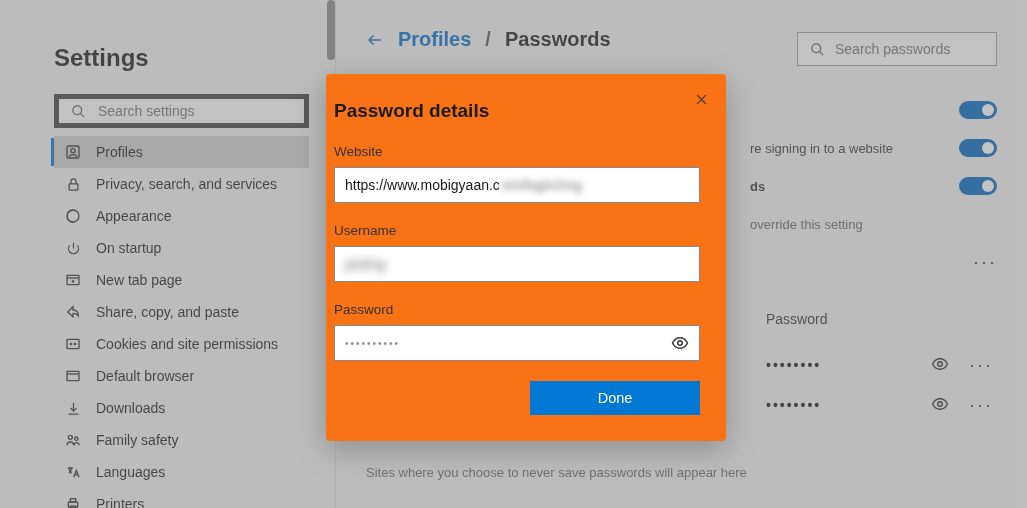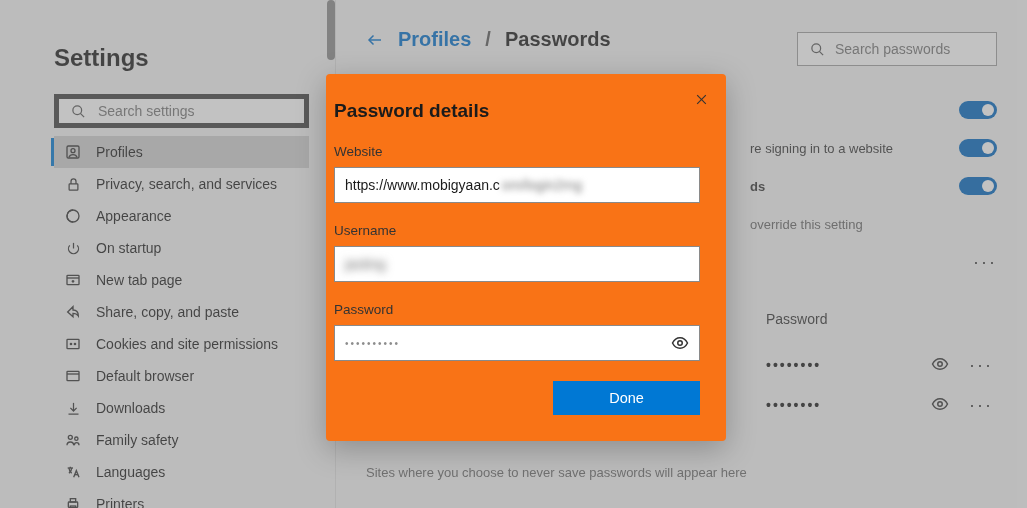--- a/index.html
+++ b/index.html
@@ -36,21 +36,21 @@
   .scrim{position:absolute;inset:0;background:rgba(120,120,120,0.45)}
   .dialog{position:absolute;left:326px;top:74px;width:400px;background:#f97316;border-radius:4px;box-shadow:0 8px 30px rgba(0,0,0,0.25);padding:26px 26px 26px 8px}
   .dlg-title{font-size:19px;font-weight:600;margin-bottom:22px}
   .dlg-close{position:absolute;right:14px;top:14px;width:22px;height:22px;display:flex;align-items:center;justify-content:center;cursor:pointer;color:#444;font-size:15px}
   .fld-label{font-size:13.5px;color:#333;margin-bottom:8px}
   .fld{width:100%;height:36px;border:1px solid #8a8a8a;padding:0 10px;font-size:14px;margin-bottom:20px;display:flex;align-items:center;background:#fff;position:relative}
   .fld .blur-tail{filter:blur(3px);color:#777;margin-left:2px}
   .fld .blur-full{filter:blur(4px);color:#666}
   .fld .pw-mask{color:#8d8d8d;letter-spacing:2px;font-size:10px}
   .fld .eye-inline{position:absolute;right:10px;top:8px}
-  .done-btn{display:block;margin-left:auto;width:147px;height:34px;background:#0078d4;color:#fff;border:none;font-size:14.5px;cursor:pointer}
+  .done-btn{display:block;margin-left:auto;width:170px;height:34px;background:#0078d4;color:#fff;border:none;font-size:14.5px;cursor:pointer}
 </style>
 </head>
 <body>
 
 <div class="app">
 
   <aside class="sidebar">
     <div class="sidebar-scroll"></div>
     <h1 class="h-settings">Settings</h1>
     <div class="search-box">

